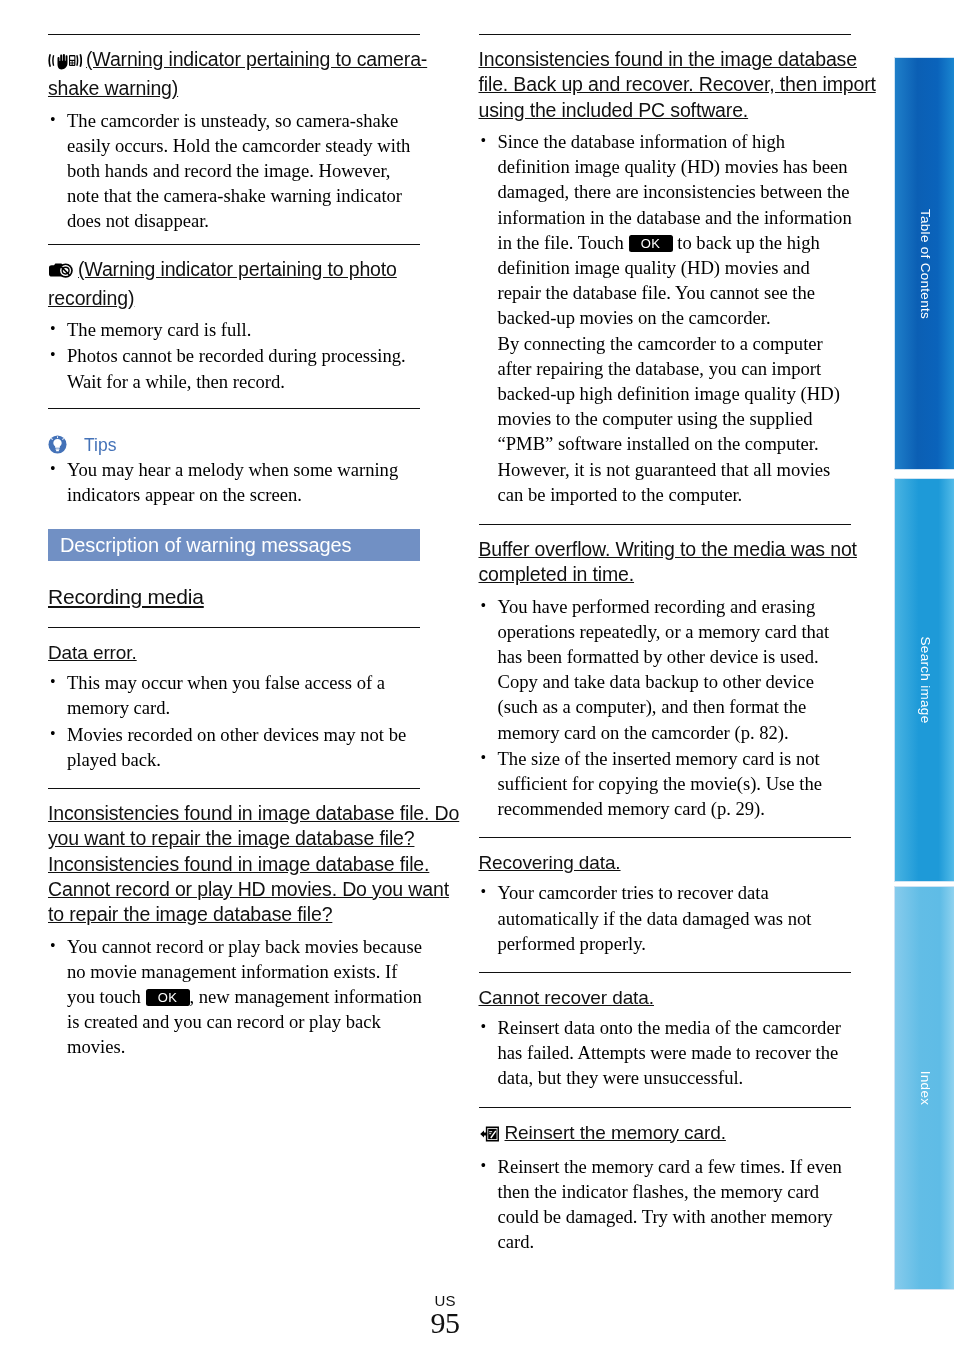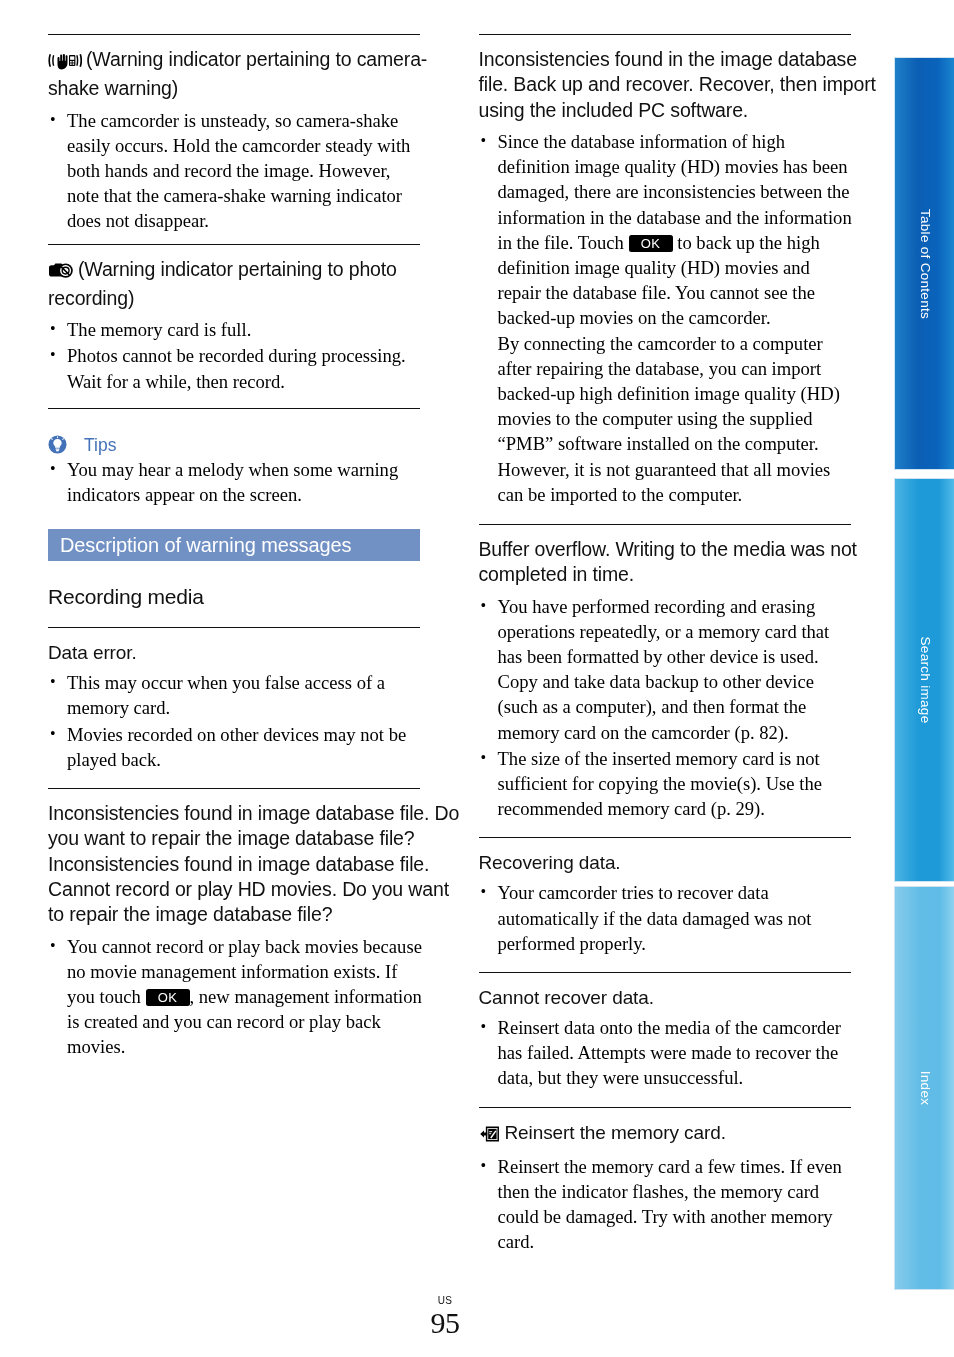--- a/index.html
+++ b/index.html
@@ -43,20 +43,21 @@
     width: 372px;
   }
   .rule.top { margin-top: 0; }
 
   
   h2.msg, h3.sub, h3.grp {
     font-family: "Liberation Sans", sans-serif;
     font-weight: normal;
     margin: 0;
     color: #111;
+    text-decoration: underline;
   }
   h2.msg {
     font-size: 19.5px;
     line-height: 25.3px;
     letter-spacing: -0.15px;
     margin-bottom: 6px;
   }
   h3.sub {
     font-size: 19px;
     line-height: 25px;
@@ -189,21 +190,21 @@
   
   #footer {
     position: absolute;
     left: 0; top: 1294px;
     width: 890px;
     text-align: center;
     font-family: "Liberation Sans", sans-serif;
     color: #111;
   }
   #footer .us {
-    font-size: 10px;
+    font-size: 15px;
     line-height: 13px;
     letter-spacing: 0.2px;
   }
   #footer .num {
     font-size: 30px;
     line-height: 31px;
     letter-spacing: -0.5px;
     font-family: Liberation Serif, serif;
   }
 </style>

